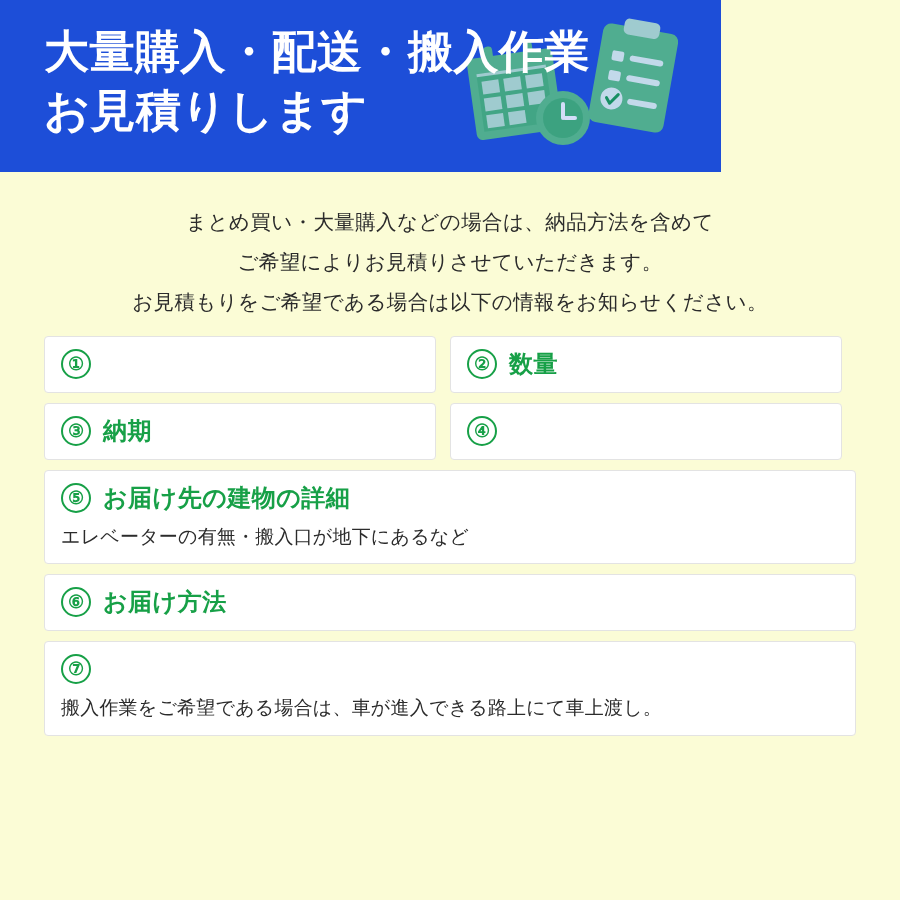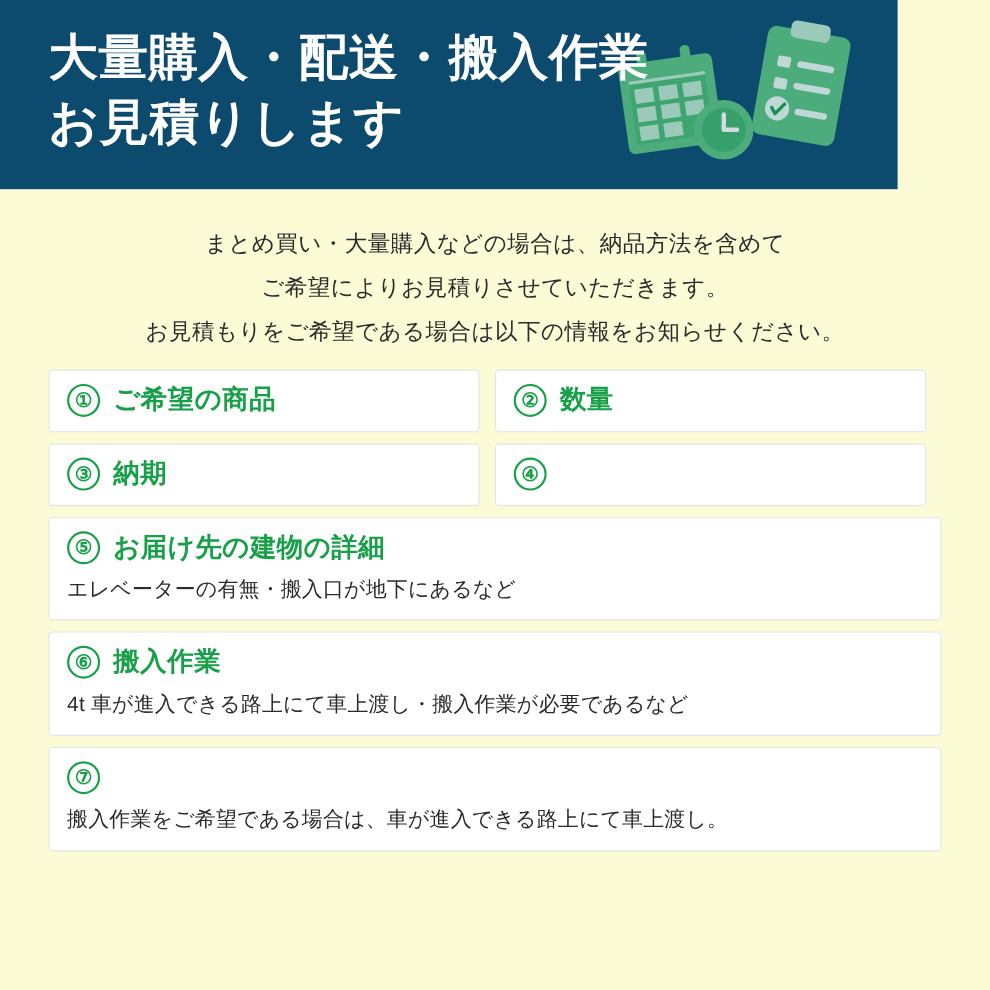--- a/index.html
+++ b/index.html
@@ -17,23 +17,23 @@
     position: relative;
     width: 900px;
     height: 900px;
     background: #fbfcd6;
     box-sizing: border-box;
   }
 
   
   .header {
     position: relative;
-    width: 816px;
+    width: 721px;
     height: 172px;
-    background: #0c4a6e;
+    background: #1d4ed8;
     box-sizing: border-box;
     padding: 22px 0 0 44px;
     overflow: hidden;
   }
   .header-title {
     color: #ffffff;
     font-size: 45px;
     font-weight: bold;
     line-height: 1.32;
     letter-spacing: 0.5px;
@@ -172,21 +172,20 @@
 
   <div class="body">
     <p class="lead">まとめ買い・大量購入などの場合は、納品方法を含めて
 ご希望によりお見積りさせていただきます。
 お見積もりをご希望である場合は以下の情報をお知らせください。</p>
 
     <div class="row">
       <div class="card half">
         <div class="card-head">
           <span class="num">①</span>
-          <span class="card-title">ご希望の商品</span>
         </div>
       </div>
       <div class="card half">
         <div class="card-head">
           <span class="num">②</span>
           <span class="card-title">数量</span>
         </div>
       </div>
     </div>
 
@@ -211,23 +210,22 @@
           <span class="card-title">お届け先の建物の詳細</span>
         </div>
         <div class="card-sub">エレベーターの有無・搬入口が地下にあるなど</div>
       </div>
     </div>
 
     <div class="row">
       <div class="card full">
         <div class="card-head">
           <span class="num">⑥</span>
-          <span class="card-title">搬入作業</span>
-        </div>
-        <div class="card-sub">4t 車が進入できる路上にて車上渡し・搬入作業が必要であるなど</div>
+          <span class="card-title">お届け方法</span>
+        </div>
       </div>
     </div>
 
     <div class="row">
       <div class="card full">
         <div class="card-head">
           <span class="num">⑦</span>
         </div>
         <div class="card-sub">搬入作業をご希望である場合は、車が進入できる路上にて車上渡し。</div>
       </div>

